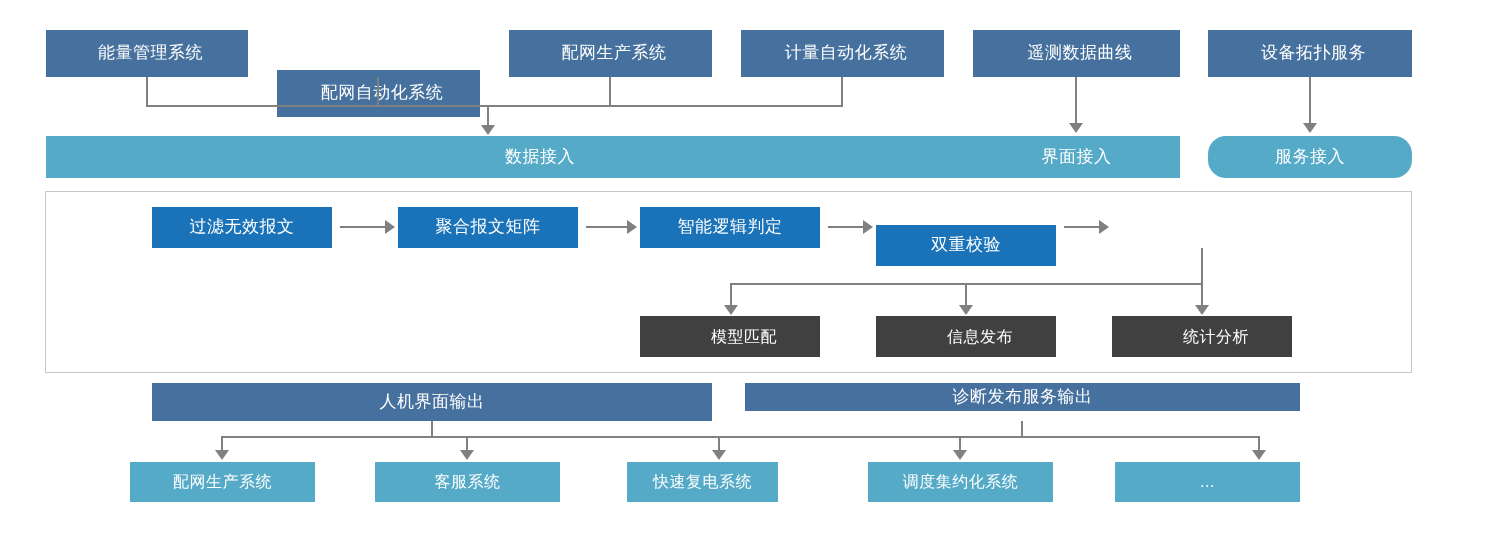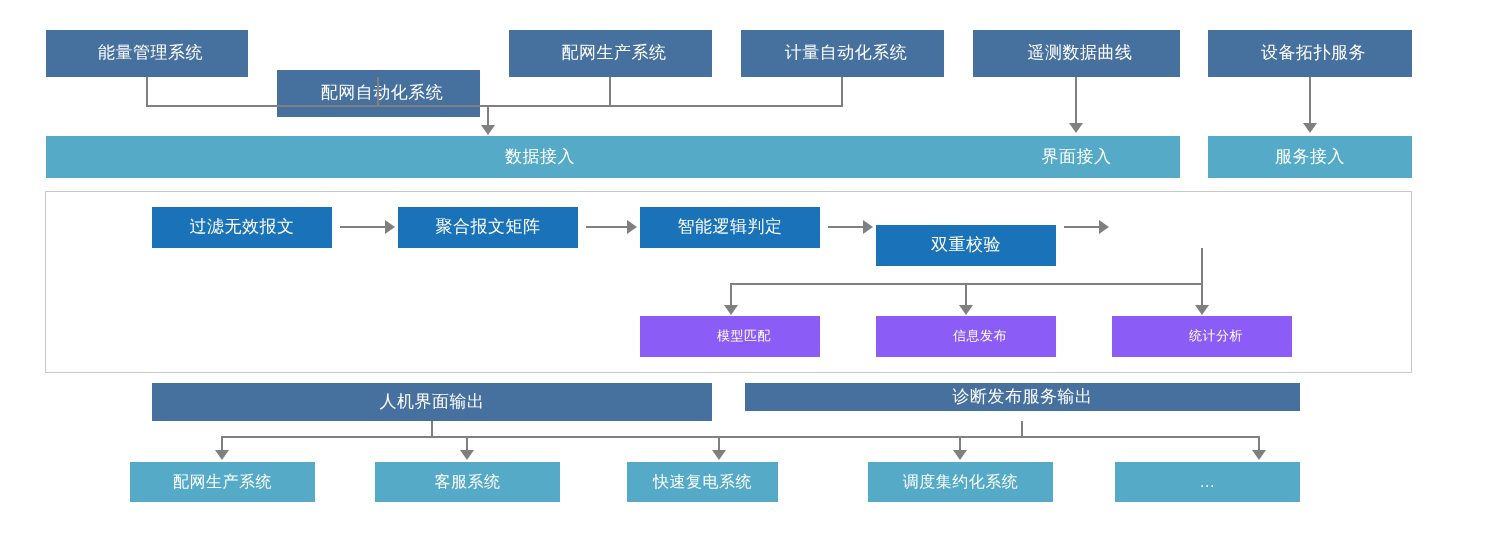--- a/index.html
+++ b/index.html
@@ -17,21 +17,21 @@
     display:flex;align-items:center;justify-content:center;
     color:#ffffff;
     text-align:center;
     line-height:1.1;
     box-sizing:border-box;
     letter-spacing:0.5px;
   }
   .src-node{background:#46709E;font-size:17px;padding-left:7px;}
   .access-node{background:#55AAC7;font-size:17px;}
   .proc-node{background:#1A72B8;font-size:17px;}
-  .gray-node{background:#8b5cf6;font-size:13px;padding-left:28px;}
+  .gray-node{background:#404040;font-size:16px;padding-left:28px;}
   .out-node{background:#46709E;font-size:17px;}
   .sink-node{background:#55AAC7;font-size:16px;}
 
   .panel{
     position:absolute;
     border:1px solid #c8c8c8;
     background:#ffffff;
     box-sizing:border-box;
   }
 
@@ -89,21 +89,21 @@
   <div class="arrow-down" style="left:1069px;top:123px;"></div>
   <div class="line-v" style="left:1309px;top:77px;height:48px;"></div>
   <div class="arrow-down" style="left:1303px;top:123px;"></div>
 
   <div class="node access-node" style="left:46px;top:136px;width:988px;height:42px;justify-content:center;">
     <span>数据接入</span>
   </div>
   <div class="node access-node" style="left:973px;top:136px;width:207px;height:42px;">
     <span>界面接入</span>
   </div>
-  <div class="node access-node" style="left:1208px;top:136px;width:204px;height:42px;">
+  <div class="node access-node" style="left:1208px;top:136px;width:204px;height:42px;border-radius:18px;">
     <span>服务接入</span>
   </div>
 
   <div class="panel" style="left:45px;top:191px;width:1367px;height:182px;"></div>
 
   <div class="node proc-node" style="left:152px;top:207px;width:180px;height:41px;">
     <span>过滤无效报文</span>
   </div>
   <div class="node proc-node" style="left:398px;top:207px;width:180px;height:41px;">
     <span>聚合报文矩阵</span>

